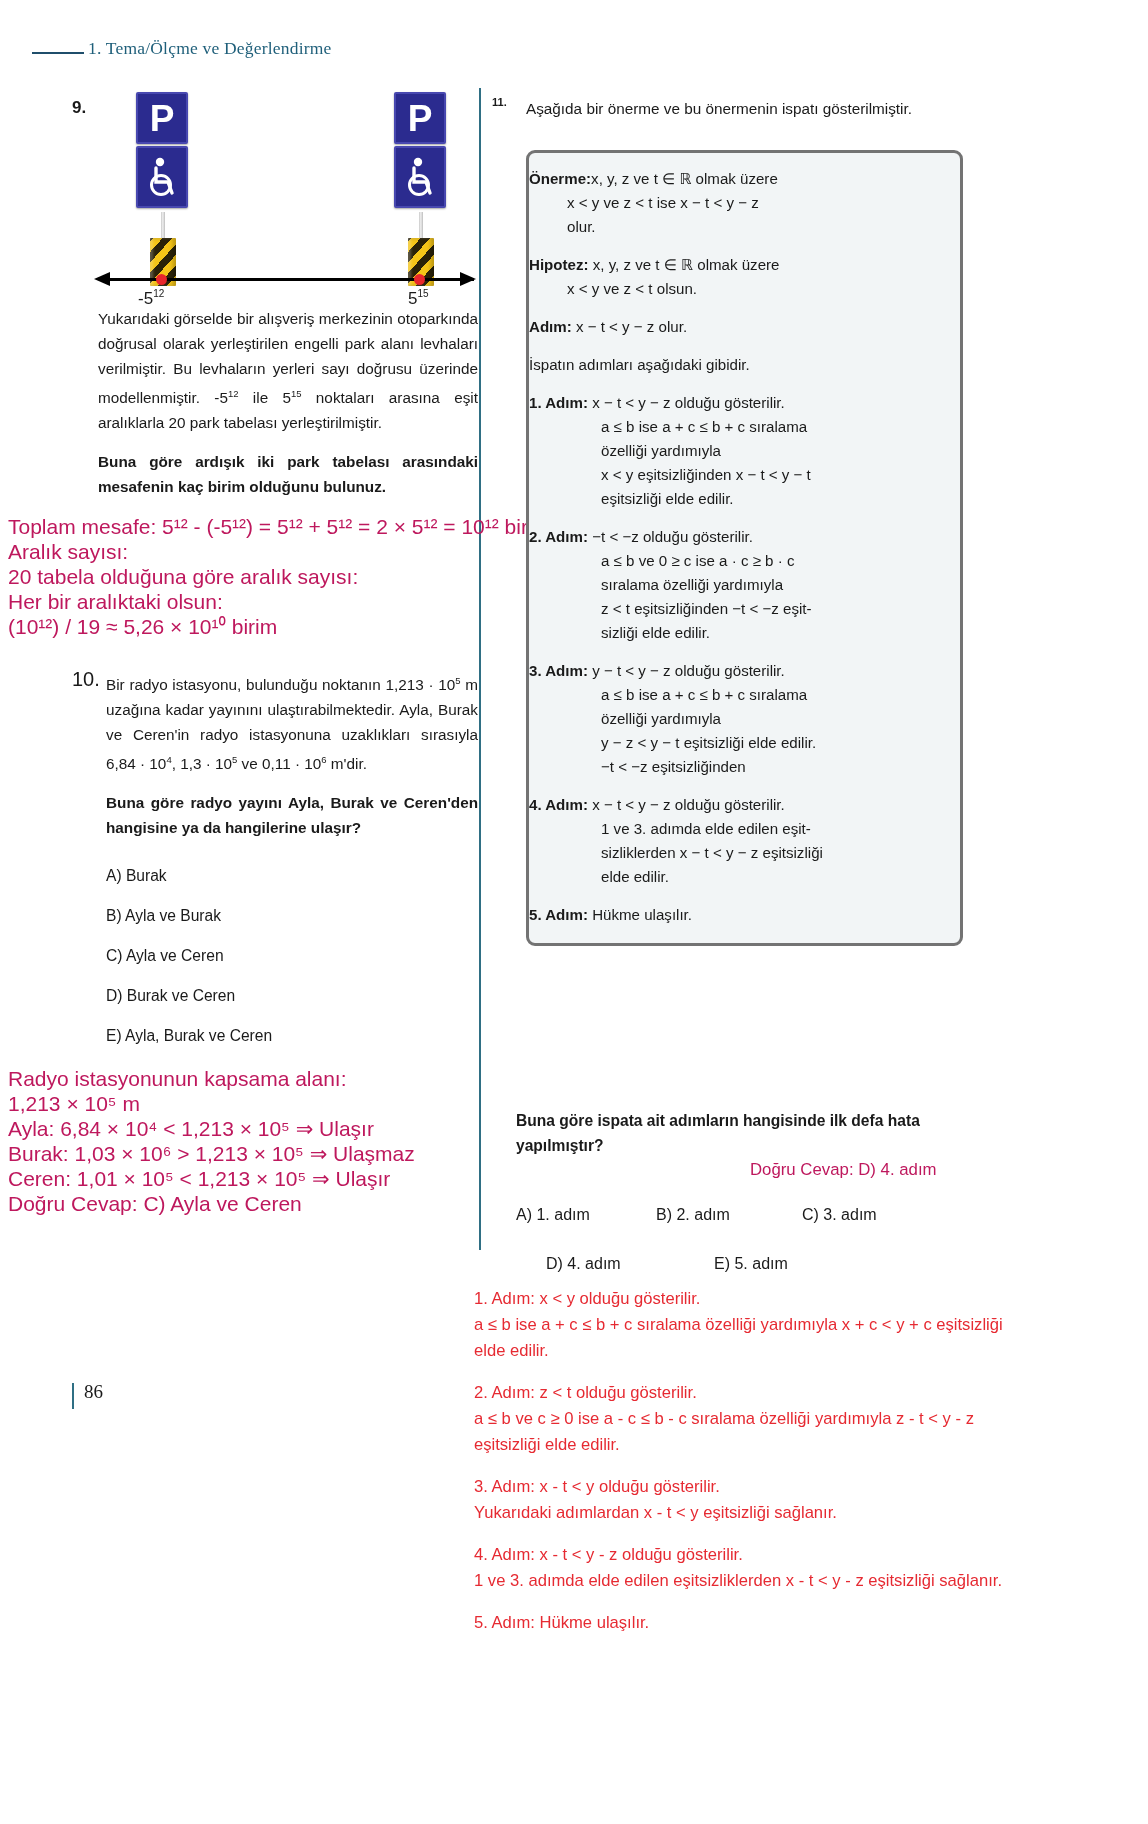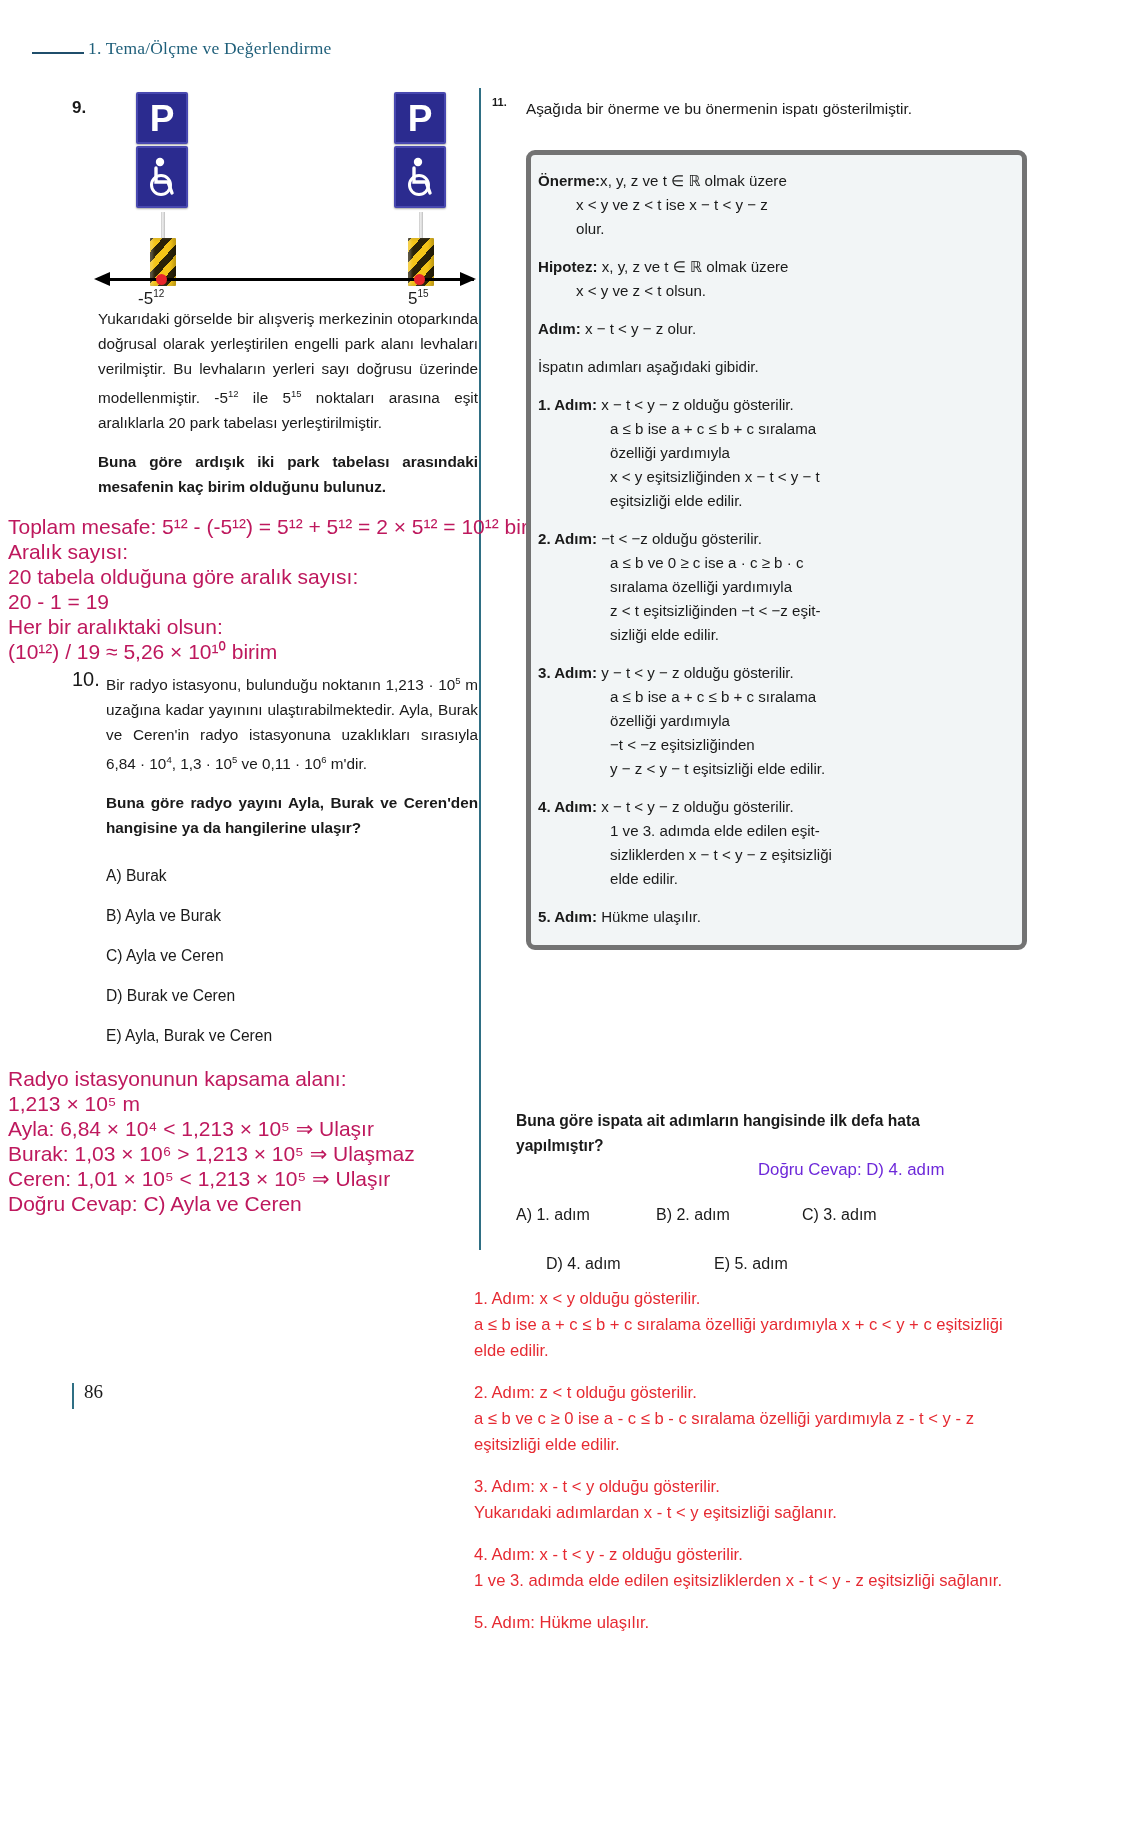--- a/index.html
+++ b/index.html
@@ -106,37 +106,37 @@
   .page-rule { position: absolute; left: 0; top: 2px; width: 2px; height: 26px; background: #2f6f84; }
   .page-num { position: absolute; left: 12px; top: 0; font-size: 19px; font-family: "Liberation Serif", serif; }
 
   
   .right-col { position: absolute; left: 492px; top: 88px; width: 640px; }
   .q11-num { position: absolute; left: 0px; top: 8px; font-size: 11px; font-weight: bold; }
   .q11-intro { position: absolute; left: 34px; top: 8px; width: 405px;
     font-size: 15.3px; line-height: 25px; text-align: justify; }
 
   .proof-box {
-    position: absolute; left: 34px; top: 62px; width: 501px;
-    background: #f2f5f6; border: 5px solid #737373; border-radius: 9px;
-    padding: 14px 16px 16px 7px;
+    position: absolute; left: 34px; top: 62px; width: 437px;
+    background: #f2f5f6; border: 3px solid #737373; border-radius: 9px;
+    padding: 14px 16px 16px 0;
   }
   .pb-row { font-size: 15.1px; line-height: 24px; margin-bottom: 14px; }
   .pb-row:last-child { margin-bottom: 0; }
   .pb-lbl { font-weight: bold; }
   .indent1 { padding-left: 38px; }
   .indent2 { padding-left: 72px; }
 
   .q11-question {
     position: absolute; left: 24px; top: 1020px; width: 420px;
     font-size: 15.6px; font-weight: bold; line-height: 25px;
   }
   .q11-correct {
     position: absolute; left: 258px; top: 1072px;
-    color: #6d28d9; font-size: 16.8px; white-space: nowrap; margin-left: 8px;
+    color: #be185d; font-size: 16.8px; white-space: nowrap;
   }
   .q11-choices { position: absolute; left: 0px; top: 1118px; width: 470px; }
   .ch-row { position: relative; height: 49px; font-size: 16px; }
   .ch { position: absolute; }
 
   .bottom-red {
     position: absolute; left: -18px; top: 1198px; width: 540px;
     color: #e62a32; font-size: 16.6px; line-height: 26px;
   }
   .br-block { margin-bottom: 16px; }
@@ -204,21 +204,20 @@
     <div class="left-body">
       <div class="para">Yukarıdaki görselde bir alışveriş merkezinin otoparkında doğrusal olarak yerleştirilen engelli park alanı levhaları verilmiştir. Bu levhaların yerleri sayı doğrusu üzerinde modellenmiştir. -5<sup>12</sup> ile 5<sup>15</sup> noktaları arasına eşit aralıklarla 20 park tabelası yerleştirilmiştir.</div>
       <div class="spacer-10"></div>
       <div class="para bold">Buna göre ardışık iki park tabelası arasındaki mesafenin kaç birim olduğunu bulunuz.</div>
     </div>
 
     <div style="position:absolute; left:8px; top:426px; width:472px;">
       <div class="answer-red">Toplam mesafe: 5¹² - (-5¹²) = 5¹² + 5¹² = 2 × 5¹² = 10¹² birim</div>
       <div class="answer-red">Aralık sayısı:</div>
       <div class="answer-red">20 tabela olduğuna göre aralık sayısı:</div>
-      <div class="answer-red">20 - 1 = 19</div>
       <div class="answer-red">Her bir aralıktaki olsun:</div>
       <div class="answer-red">(10¹²) / 19 ≈ 5,26 × 10¹⁰ birim</div>
     </div>
 
     <div class="q10" style="top:580px;">
       <div class="q10-num">10.</div>
       <div class="q10-body">
         <div class="para">Bir radyo istasyonu, bulunduğu noktanın 1,213 · 10<sup>5</sup> m uzağına kadar yayınını ulaştırabilmektedir. Ayla, Burak ve Ceren'in radyo istasyonuna uzaklıkları sırasıyla 6,84 · 10<sup>4</sup>, 1,3 · 10<sup>5</sup> ve 0,11 · 10<sup>6</sup> m'dir.</div>
         <div class="spacer-10"></div>
         <div class="para bold">Buna göre radyo yayını Ayla, Burak ve Ceren'den hangisine ya da hangilerine ulaşır?</div>
@@ -289,22 +288,22 @@
         <div class="indent2">sıralama özelliği yardımıyla</div>
         <div class="indent2">z &lt; t eşitsizliğinden −t &lt; −z eşit-</div>
         <div class="indent2">sizliği elde edilir.</div>
       </div>
 
       <div class="pb-row">
         <span class="pb-lbl">3. Adım:</span>
         <span>y − t &lt; y − z olduğu gösterilir.</span>
         <div class="indent2">a ≤ b ise a + c ≤ b + c sıralama</div>
         <div class="indent2">özelliği yardımıyla</div>
+        <div class="indent2">y − z &lt; y − t eşitsizliği elde edilir.</div>
         <div class="indent2">−t &lt; −z eşitsizliğinden</div>
-        <div class="indent2">y − z &lt; y − t eşitsizliği elde edilir.</div>
       </div>
 
       <div class="pb-row">
         <span class="pb-lbl">4. Adım:</span>
         <span>x − t &lt; y − z olduğu gösterilir.</span>
         <div class="indent2">1 ve 3. adımda elde edilen eşit-</div>
         <div class="indent2">sizliklerden x − t &lt; y − z eşitsizliği</div>
         <div class="indent2">elde edilir.</div>
       </div>
 

